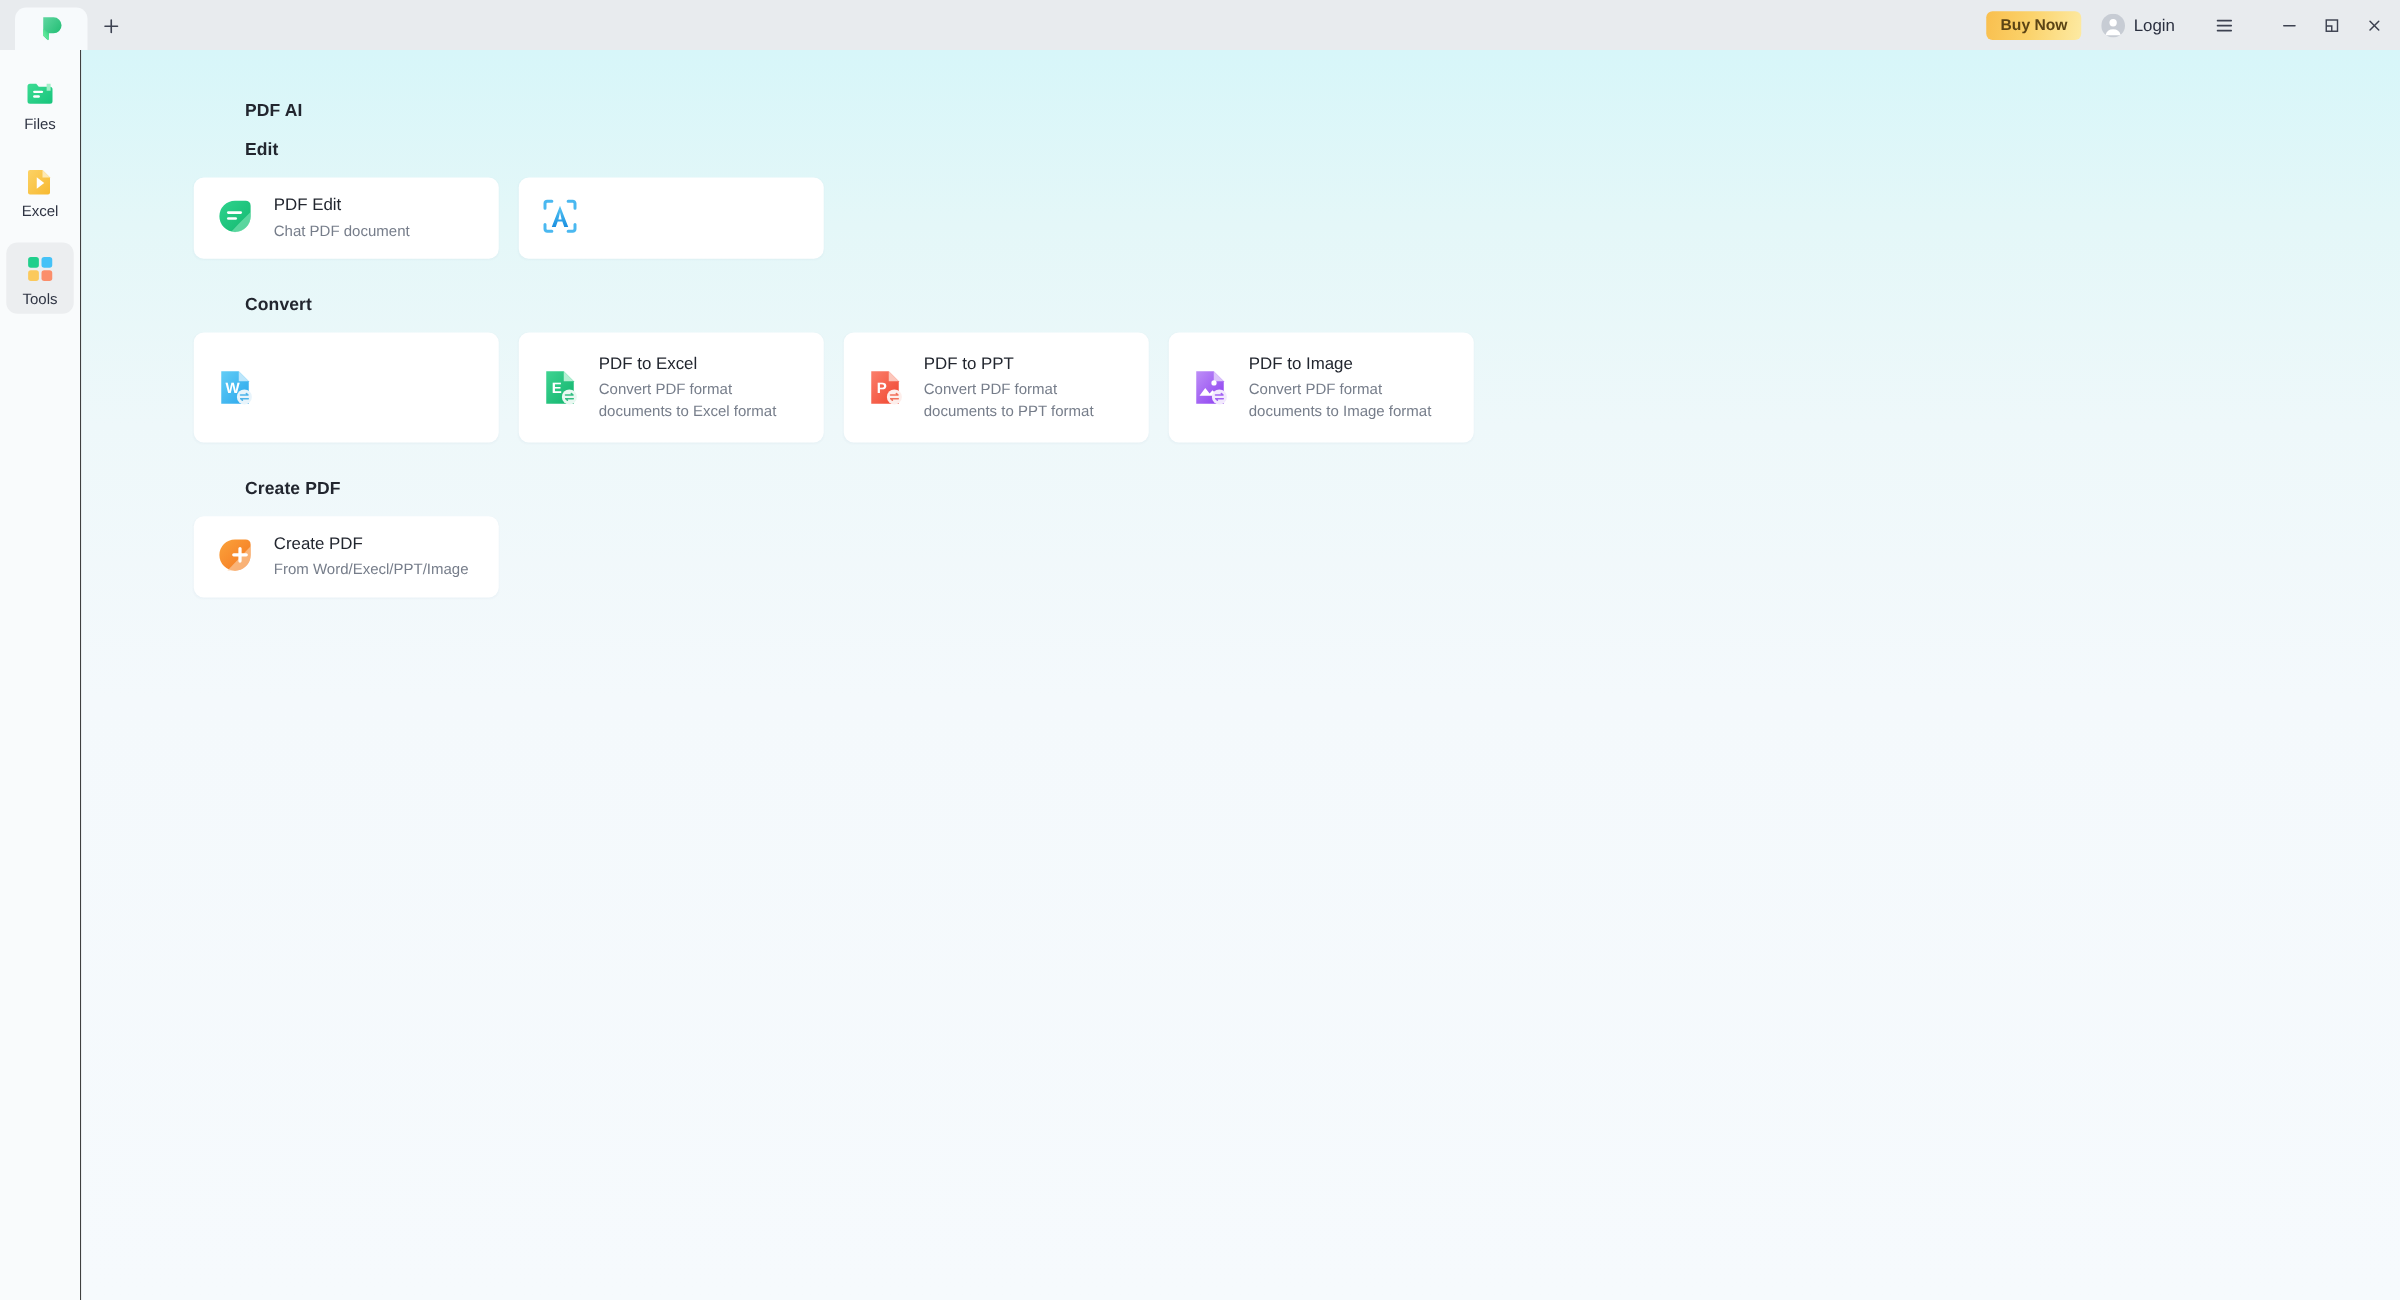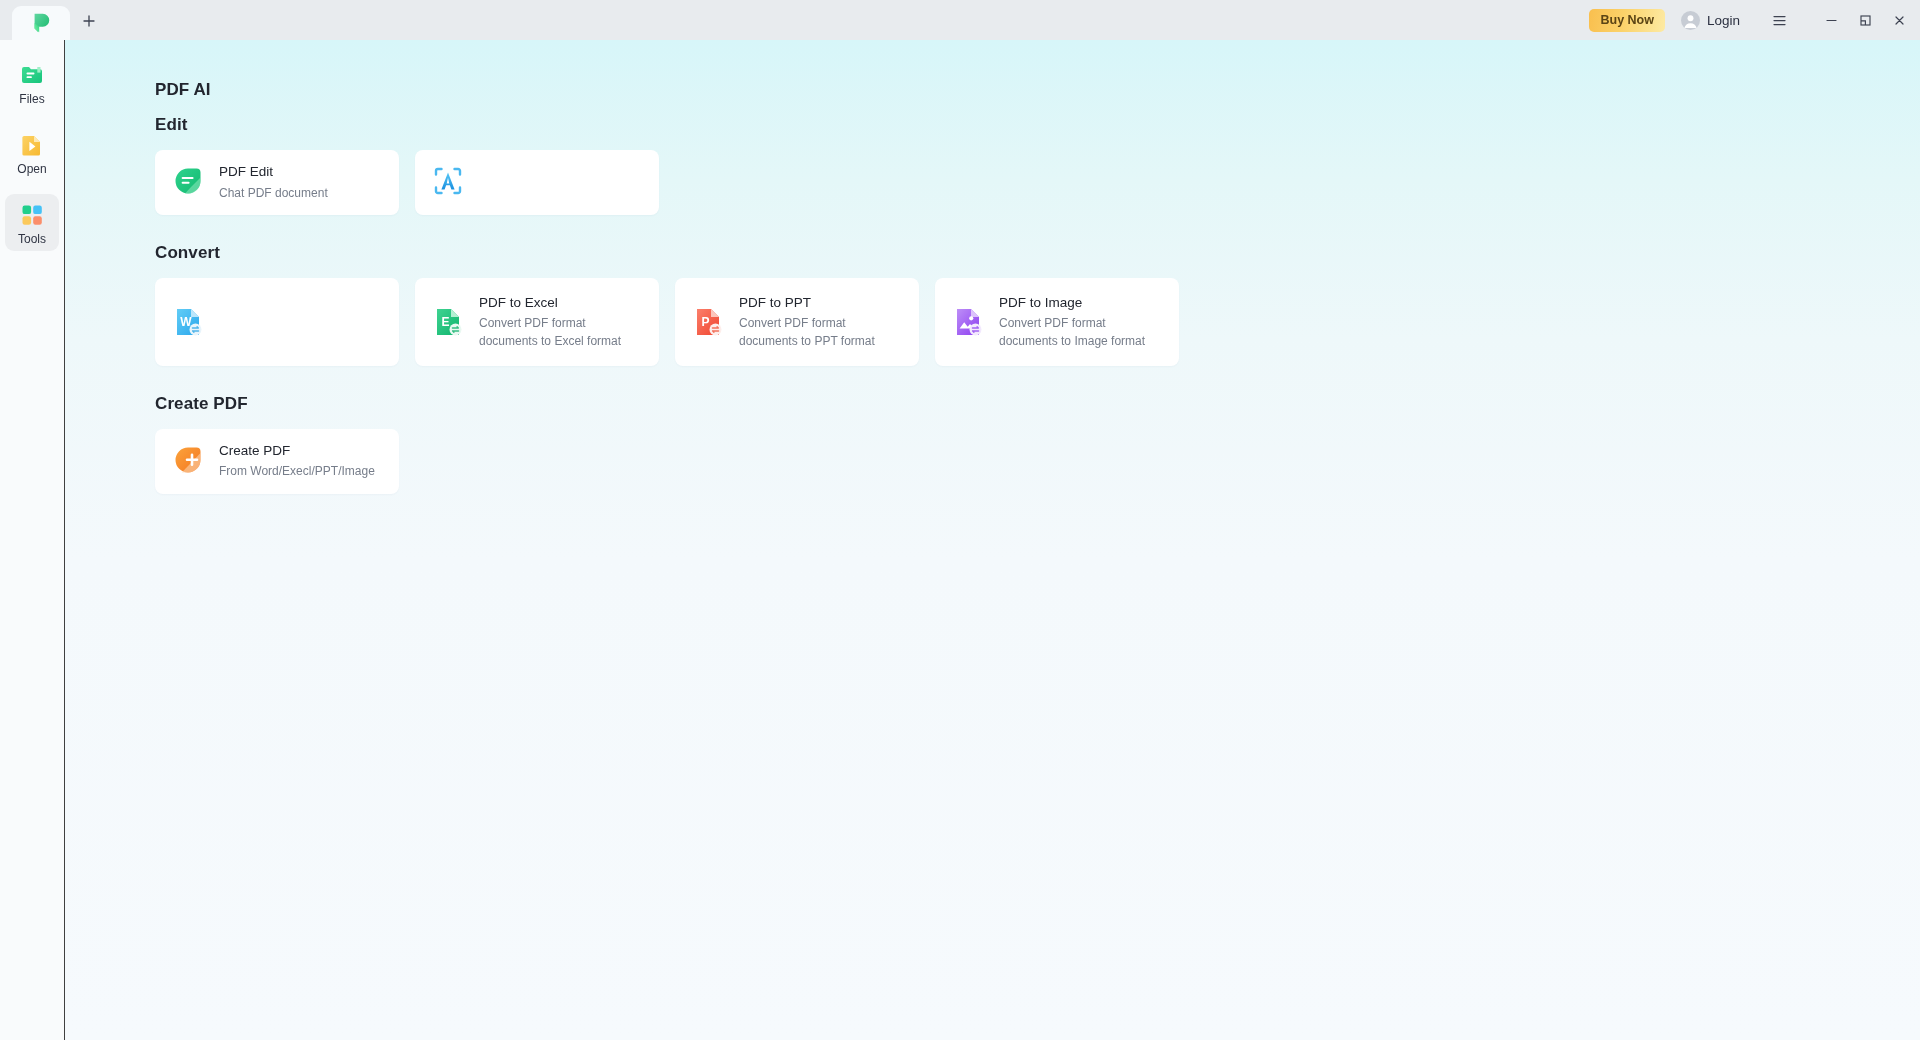--- a/index.html
+++ b/index.html
@@ -96,25 +96,26 @@
 
   
   .main {
     flex: 1;
     background: linear-gradient(180deg, #d7f6f9 0%, #e4f7f8 14%, #eef8fa 30%, #f4f9fc 52%, #f6fafd 100%);
     padding: 40px 0 0 90px;
     overflow: hidden;
   }
   .section { margin-bottom: 0; }
   .section-title {
-    font-size: 17px;
+    font-size: 14px;
     font-weight: 700;
     color: #22262f;
     margin-bottom: 15px;
     letter-spacing: .1px;
+    margin-left: 41px;
   }
   .card-row { display: flex; gap: 16px; margin-bottom: 28px; flex-wrap: nowrap; }
   .card {
     width: 244px;
     min-height: 59px;
     background: #ffffff;
     border-radius: 8px;
     padding: 13px 14px 13px 16px;
     display: flex; align-items: flex-start; gap: 14px;
     box-shadow: 0 1px 2px rgba(40,70,100,.035);
@@ -239,21 +240,21 @@
               <linearGradient id="og" x1="0" y1="0" x2="1" y2="1">
             <stop offset="0" stop-color="#fcd265"></stop>
                 <stop offset="1" stop-color="#f7b931"></stop>
           </linearGradient>
             </defs>
           <path d="M5 4h10l6 6v12a1.6 1.6 0 0 1-1.6 1.6H5A1.6 1.6 0 0 1 3.4 22V5.6A1.6 1.6 0 0 1 5 4z" fill="url(#og)"></path>
           <path d="M15 4l6 6h-6z" fill="#fde9b4"></path>
           <path d="M10.4 9.8l6 4.6-6 4.6z" fill="#ffffff"></path>
         </svg>
       </span>
-      <span class="side-label">Open</span>
+      <span class="side-label">Excel</span>
     </div>
 
     <div class="side-item active">
       <span>
         <svg class="side-ico" viewBox="0 0 26 26">
           <rect x="3.5" y="3.5" width="8.6" height="8.6" rx="2.2" fill="#21cf8c"></rect>
           <rect x="14.2" y="3.5" width="8.6" height="8.6" rx="2.2" fill="#45c2f7"></rect>
           <rect x="3.5" y="14.2" width="8.6" height="8.6" rx="2.2" fill="#fbc95c"></rect>
           <rect x="14.2" y="14.2" width="8.6" height="8.6" rx="2.2" fill="#fb8e6b"></rect>
         </svg>

